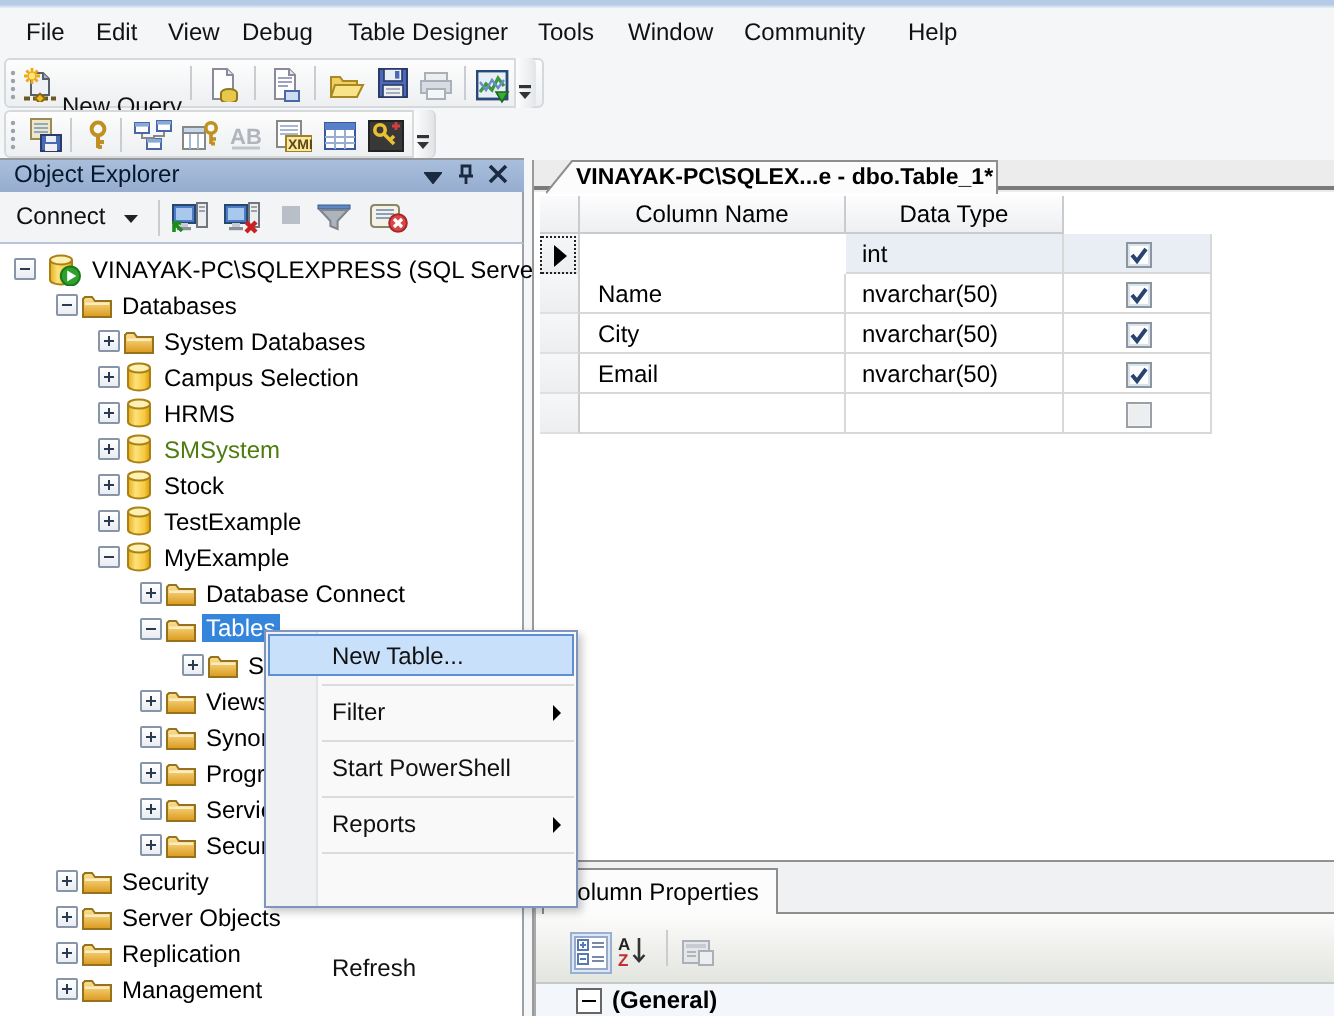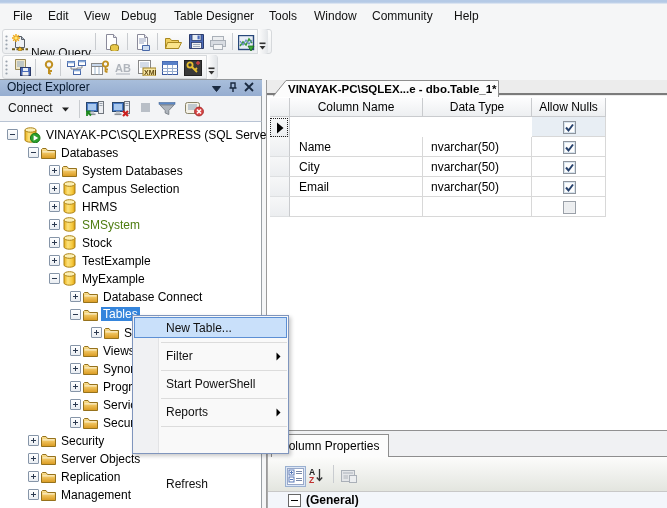--- a/index.html
+++ b/index.html
@@ -653,28 +653,28 @@
 <div class="abs" style="left:273px;top:80px;">
       <svg width="227" height="17" viewBox="0 0 227 17" style="">
         <polygon points="13,1 225.5,1 225.5,17 0,17" fill="#fcfcfc"></polygon>
         <path d="M0 16.5 L13 0.5 L225.5 0.5 L225.5 17" fill="none" stroke="#8e8e8e"></path>
       </svg>
     </div>
 <div class="abs" style="left:288px;top:83px;font-size:11.5px;font-weight:bold;white-space:nowrap;">VINAYAK-PC\SQLEX...e - dbo.Table_1*</div>
 <div class="abs" style="left:270px;top:98px;width:20px;height:19px;background:linear-gradient(#fbfbfc,#edeff1);border:1px solid #c9cbce;border-top:none;border-left:none;"></div>
 <div class="abs" style="left:423px;top:98px;width:109px;height:19px;background:linear-gradient(#fdfdfe,#edeff1);border-right:1px solid #c9cbce;border-bottom:1px solid #c9cbce;text-align:center;font-size:12px;padding-top:2px;">Data Type</div>
 <div class="abs" style="left:290px;top:98px;width:133px;height:19px;background:linear-gradient(#fdfdfe,#edeff1);border-right:1px solid #c9cbce;border-bottom:1px solid #c9cbce;text-align:center;font-size:12px;padding-top:2px;">Column Name</div>
-<div class="abs" style="left:532px;top:98px;width:74px;height:19px;background:linear-gradient(#fdfdfe,#edeff1);border-right:1px solid #c9cbce;border-bottom:1px solid #c9cbce;text-align:center;font-size:12px;padding-top:2px;">Allow Nulls</div>
 <div class="abs" style="left:270px;top:117px;width:20px;height:20px;background:linear-gradient(#f6f7f8,#eceef0);border-right:1px solid #c9cbce;border-bottom:1px solid #dddfe1;"></div>
 <div class="abs" style="left:270px;top:118px;width:18px;height:19px;border:1px dotted #222;"></div>
 <div class="abs" style="left:276px;top:122px;">
       <svg width="8" height="12" viewBox="0 0 8 12" style="">
         <path d="M1 0.5 L7.5 6 L1 11.5 Z" fill="#000"></path>
       </svg>
     </div>
+<div class="abs" style="left:423px;top:117px;width:109px;height:20px;background:#e8eef4;border-right:1px solid #d8d8d8;border-bottom:1px solid #d8d8d8;font-size:12px;padding:3px 0 0 8px;">int</div>
 <div class="abs" style="left:532px;top:117px;width:74px;height:20px;background:#e8eef4;border-right:1px solid #d8d8d8;border-bottom:1px solid #d8d8d8;"></div>
 <div class="abs" style="left:563px;top:121px;">
       <svg width="13" height="13" viewBox="0 0 13 13" style="">
         <rect x="0.5" y="0.5" width="12" height="12" fill="#fdfdfd" stroke="#8e959e"></rect>
         <rect x="1.5" y="1.5" width="10" height="10" fill="none" stroke="#d8e4ee"></rect>
         <path d="M3 6.5 L5.5 9.5 L10 3.5" stroke="#27436e" stroke-width="2" fill="none"></path>
       </svg>
     </div>
 <div class="abs" style="left:270px;top:137px;width:20px;height:20px;background:linear-gradient(#f6f7f8,#eceef0);border-right:1px solid #c9cbce;border-bottom:1px solid #dddfe1;"></div>
 <div class="abs" style="left:290px;top:137px;width:133px;height:20px;background:#fff;border-right:1px solid #d8d8d8;border-bottom:1px solid #d8d8d8;font-size:12px;padding:3px 0 0 9px;">Name</div>

